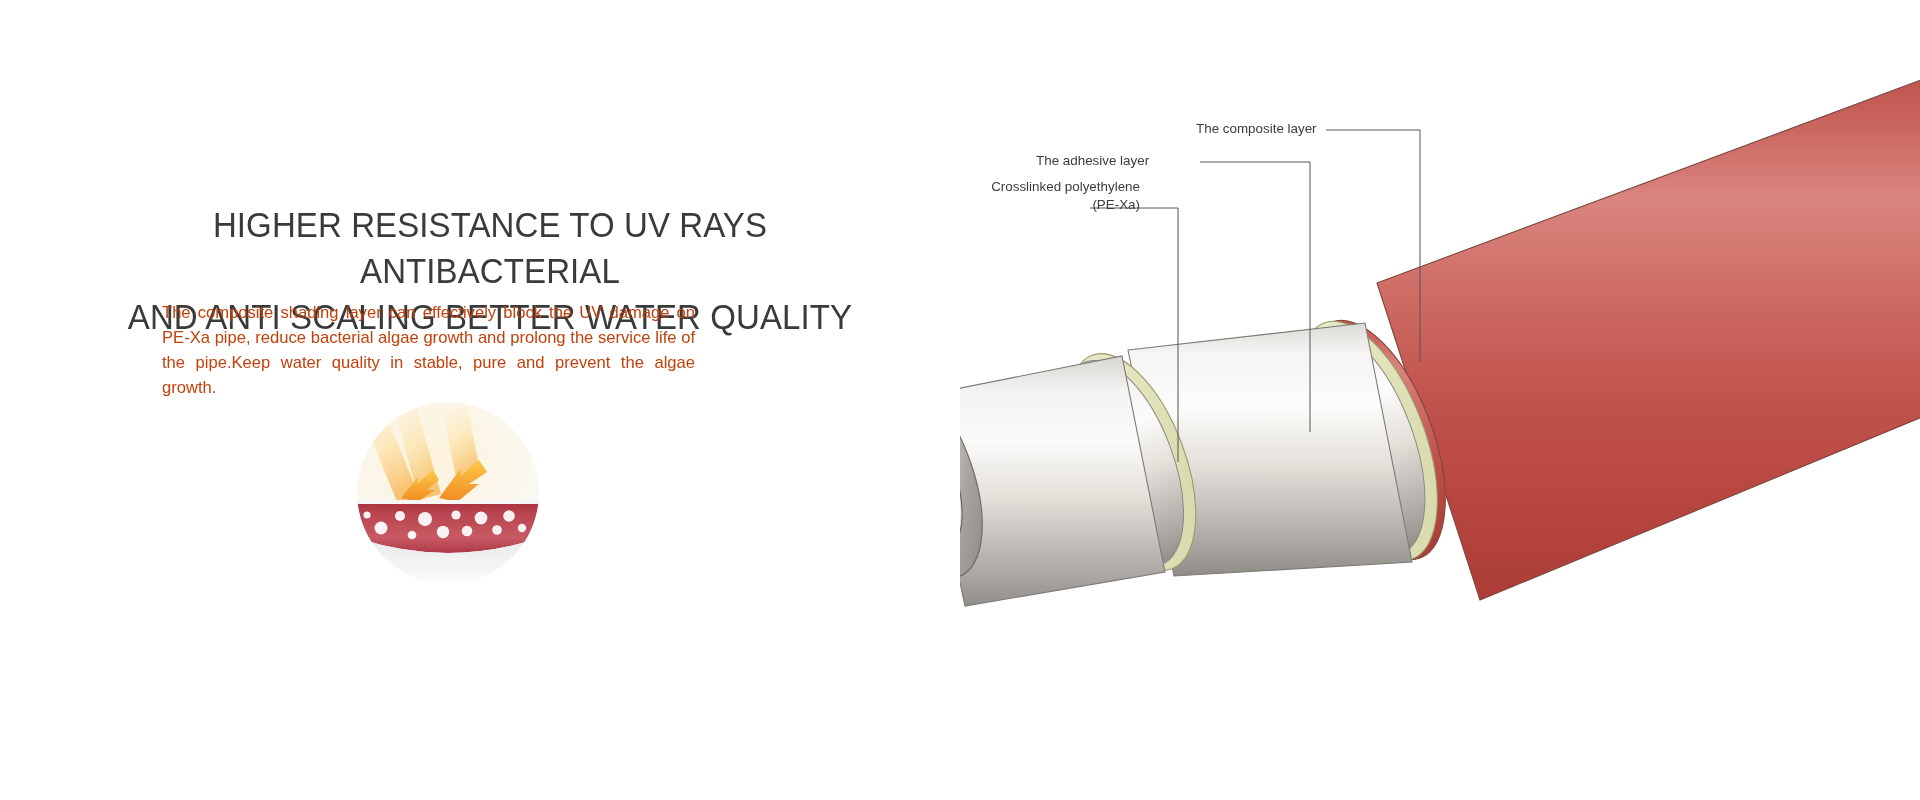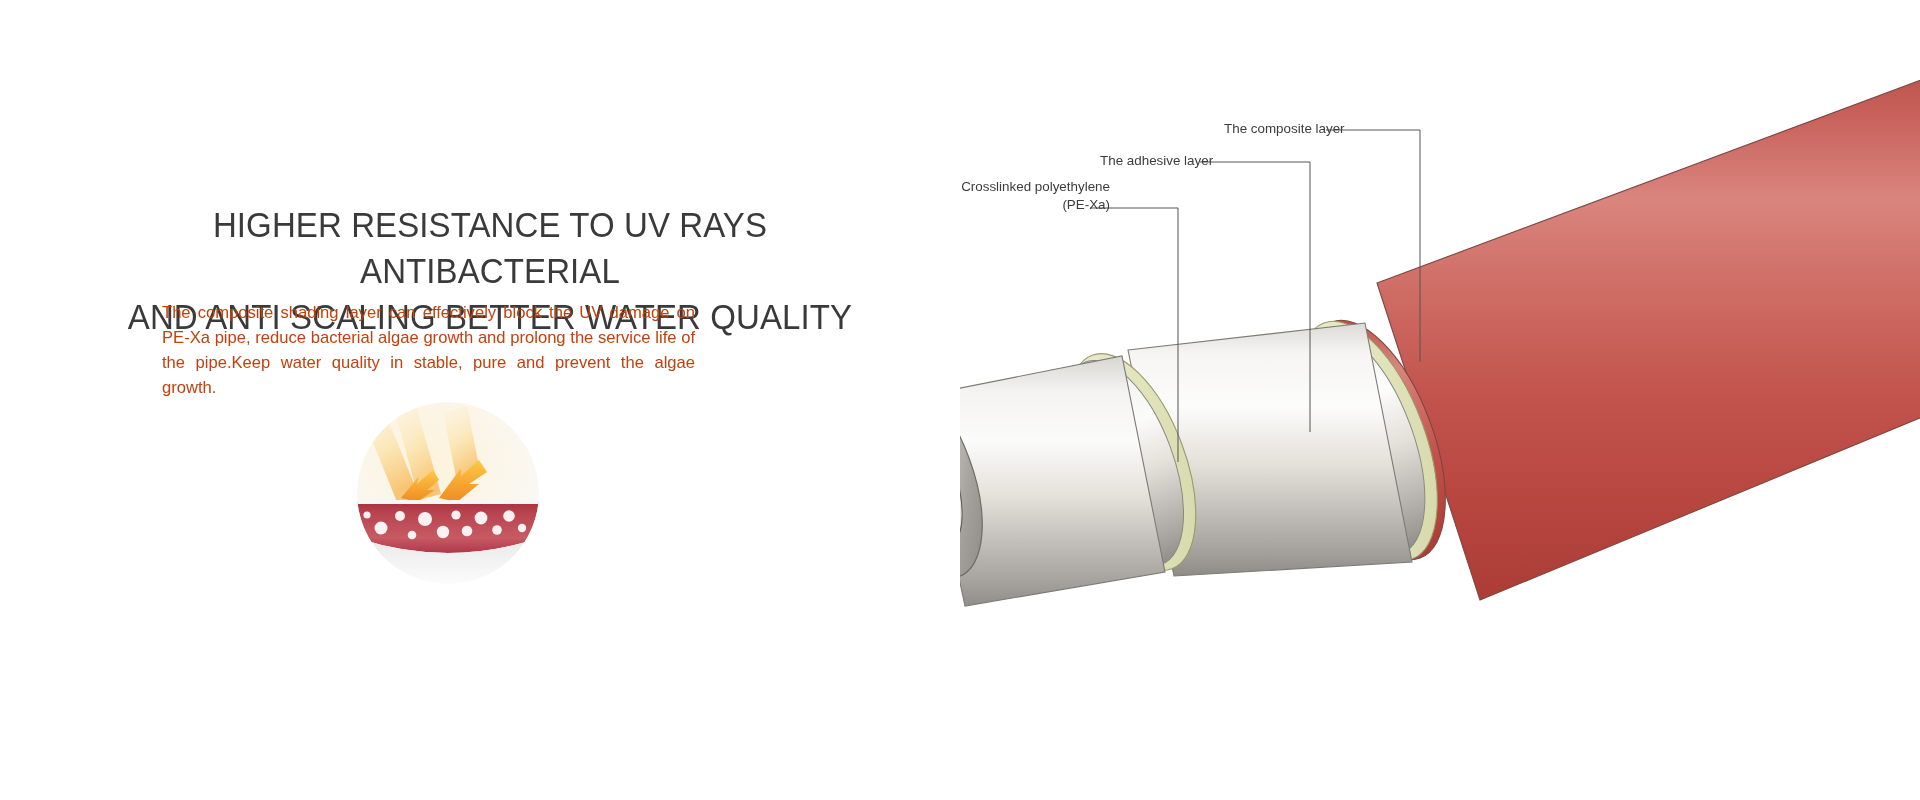--- a/index.html
+++ b/index.html
@@ -67,23 +67,23 @@
 
   
   .callout {
     position: absolute;
     font-size: 13.4px;
     color: #3c3c3c;
     line-height: 1.33;
     white-space: pre-line;
     font-weight: 400;
   }
-  .callout.c-composite { left: 1196px; top: 120px; text-align: center; margin-left: 28px; }
-  .callout.c-adhesive  { left: 1100px; top: 152px; text-align: center; }
-  .callout.c-pexa      { left: 948px;  top: 178px; text-align: right; width: 162px; }
+  .callout.c-composite { left: 1196px; top: 120px; text-align: center; }
+  .callout.c-adhesive  { left: 1036px; top: 152px; text-align: center; }
+  .callout.c-pexa      { left: 978px;  top: 178px; text-align: right; width: 162px; }
 
   .leader-layer {
     position: absolute;
     left: 0; top: 0; width: 1920px; height: 800px;
     pointer-events: none;
   }
 </style>
 </head>
 <body>
 

